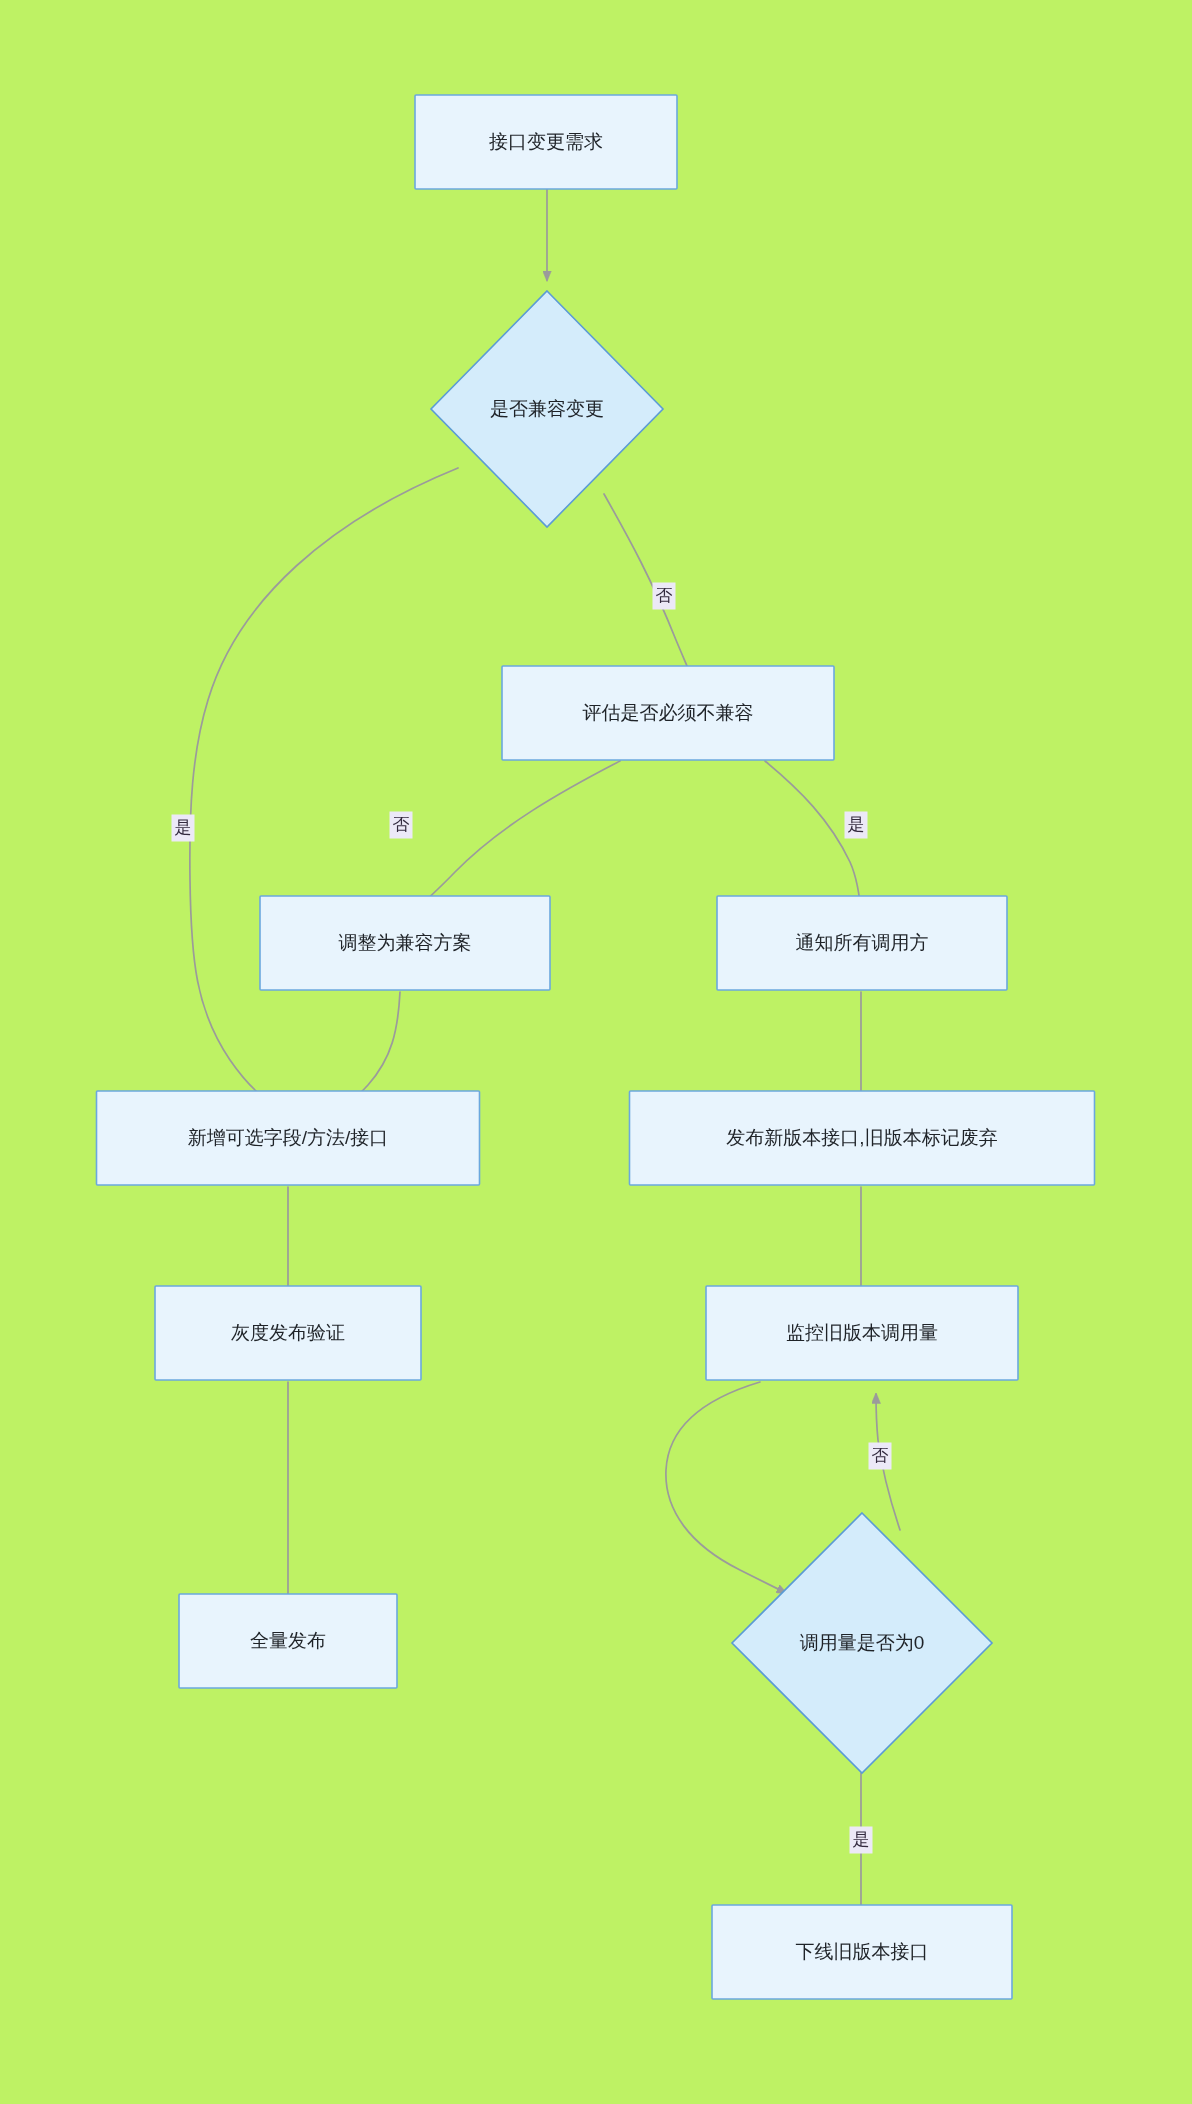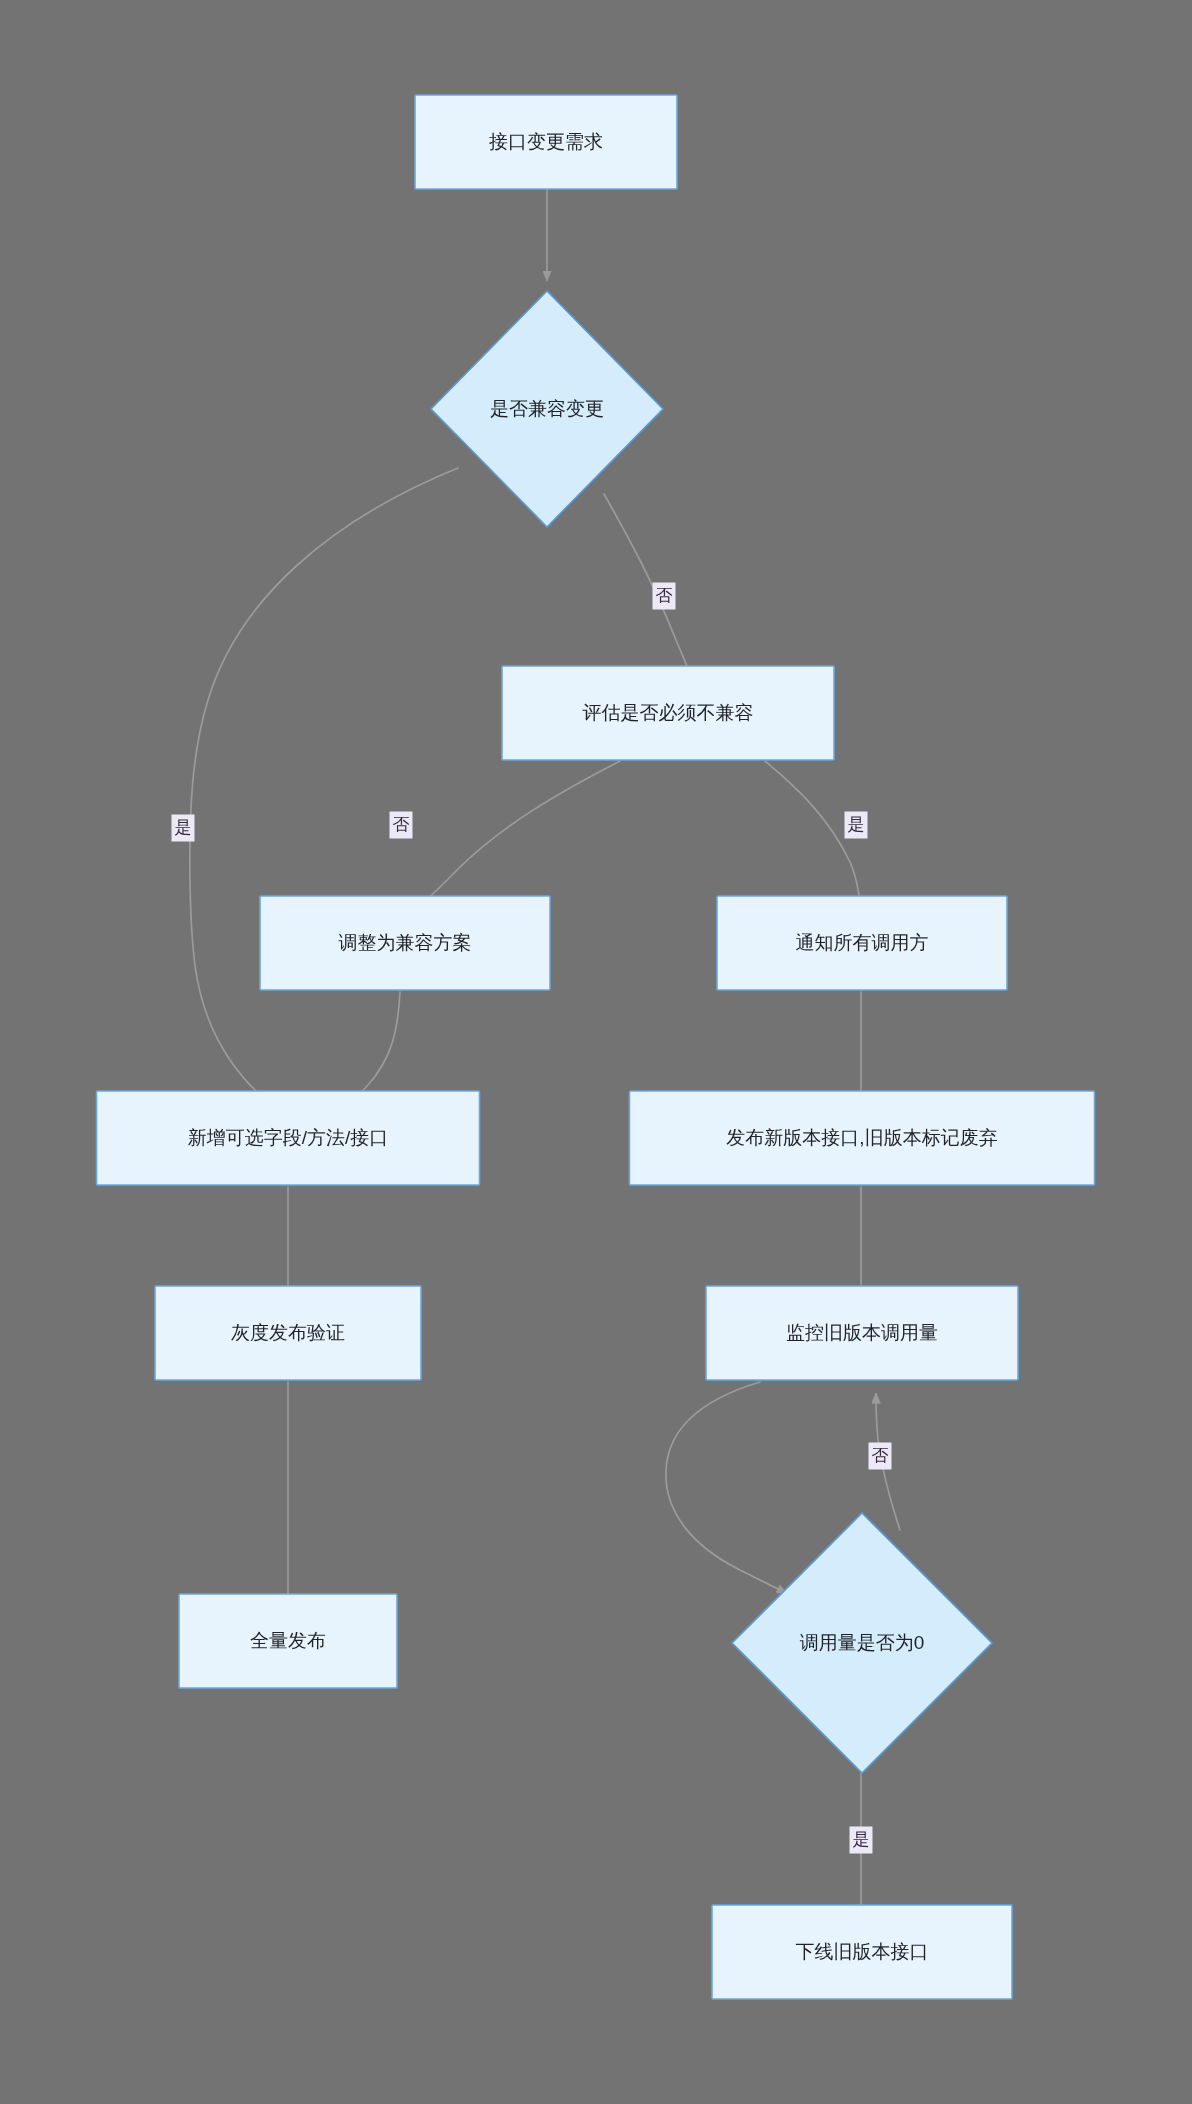--- a/index.html
+++ b/index.html
@@ -48,21 +48,21 @@
     font-size: 17px;
     fill: #332a3f;
     text-anchor: middle;
     dominant-baseline: middle;
     white-space: pre;
   }
 </style>
 </head>
 <body>
 
-<div id="diagram-root" style="background: #737373;">
+<div id="diagram-root" style="background: #bef264;">
   <svg id="flowchart" viewBox="0 0 1192 2104" xmlns="http://www.w3.org/2000/svg">
     <defs>
       <marker id="arrowhead" markerWidth="11" markerHeight="9" refX="9.5" refY="4.5" orient="auto" markerUnits="userSpaceOnUse">
         <path d="M 0,0 L 11,4.5 L 0,9 z" fill="#9b9b9b" stroke="#9b9b9b" stroke-width="0.5"></path>
       </marker>
     </defs>
     <g id="edges-layer">
         <g>
           <path d="M 547,189 C 547,230 547,250 547,280" class="edge-path" stroke="#9b9b9b" marker-end="url(#arrowhead)"></path>
         </g>

